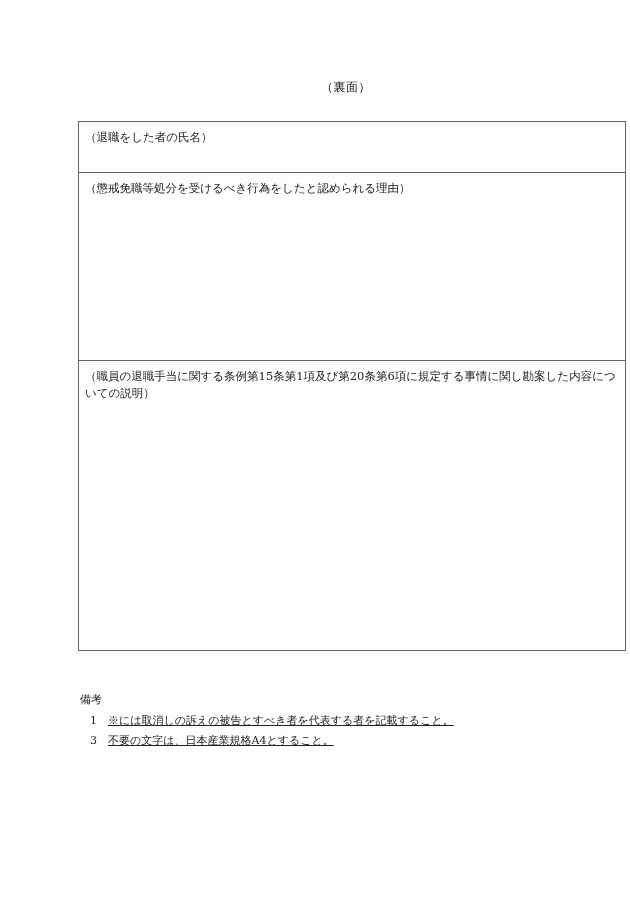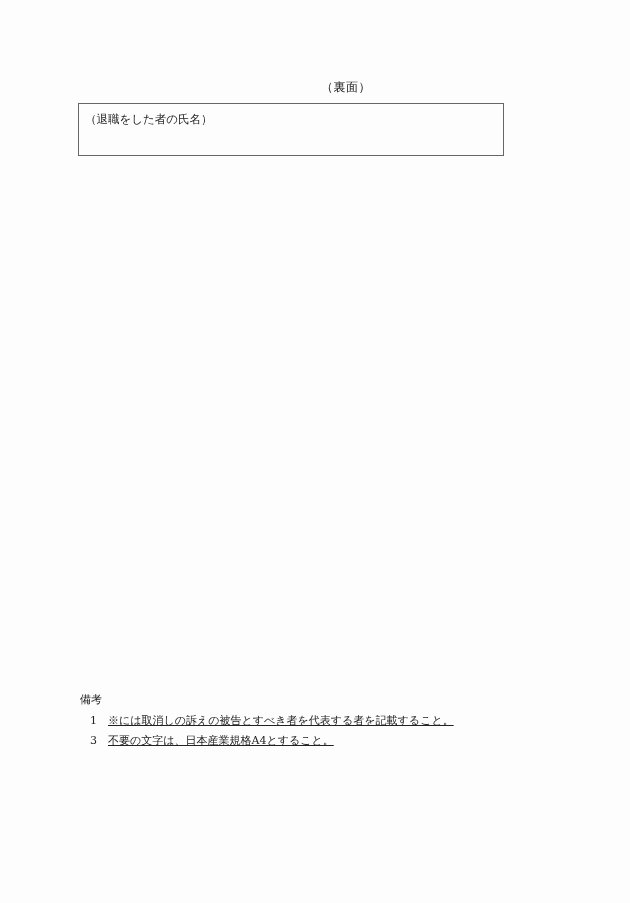--- a/index.html
+++ b/index.html
@@ -1,35 +1,41 @@
 <!DOCTYPE html>
 <html><head>
 <meta charset="utf-8">
 <style>
   html, body { margin:0; padding:0; background:#fdfdfd; }
   body { width:630px; height:903px; position:relative; overflow:hidden;
          font-family:"DejaVu Serif","Liberation Serif",serif; color:#222; }
   .page-heading { position:absolute; left:0; width:596px; top:79px; text-align:center; font-size:12px; letter-spacing:0.5px;margin-left:48px; }
-  .form-table { position:absolute; left:78px; top:103px; width:426px; border:1px solid #666; box-sizing:border-box; }
+  .form-table { position:absolute; left:78px; top:121px; width:548px; border:1px solid #666; box-sizing:border-box; }
   .form-row { border-bottom:1px solid #666; box-sizing:border-box; padding:7px 6px 0 6px; font-size:11.5px; line-height:17px; }
   .form-row:last-child { border-bottom:none; }
   .r1 { height:51px; } .r2 { height:51px; } .r3 { height:188px; } .r4 { height:289px; }
   .notes { position:absolute; left:80px; top:690px; font-size:11px; line-height:20.5px; }
   .note-item { padding-left:10px;text-decoration:underline; }
   .note-num { display:inline-block; width:18px; }
 </style>
 </head>
 <body>
 
 <div class="page-heading">（裏面）</div>
 
 <div class="form-table">
   <div class="form-row r1">
     <span>（退職をした者の氏名）</span>
   </div>
+  <div class="form-row r3">
+    <span>（懲戒免職等処分を受けるべき行為をしたと認められる理由）</span>
+  </div>
+  <div class="form-row r4">
+    <span>（職員の退職手当に関する条例第15条第1項及び第20条第6項に規定する事情に関し勘案した内容についての説明）</span>
+  </div>
 </div>
 
 <div class="notes">
   <div>備考</div>
   <div class="note-item">
     <span class="note-num">1</span><span>※には取消しの訴えの被告とすべき者を代表する者を記載すること。</span>
   </div>
   <div class="note-item">
     <span class="note-num">3</span><span>不要の文字は、日本産業規格A4とすること。</span>
   </div>

